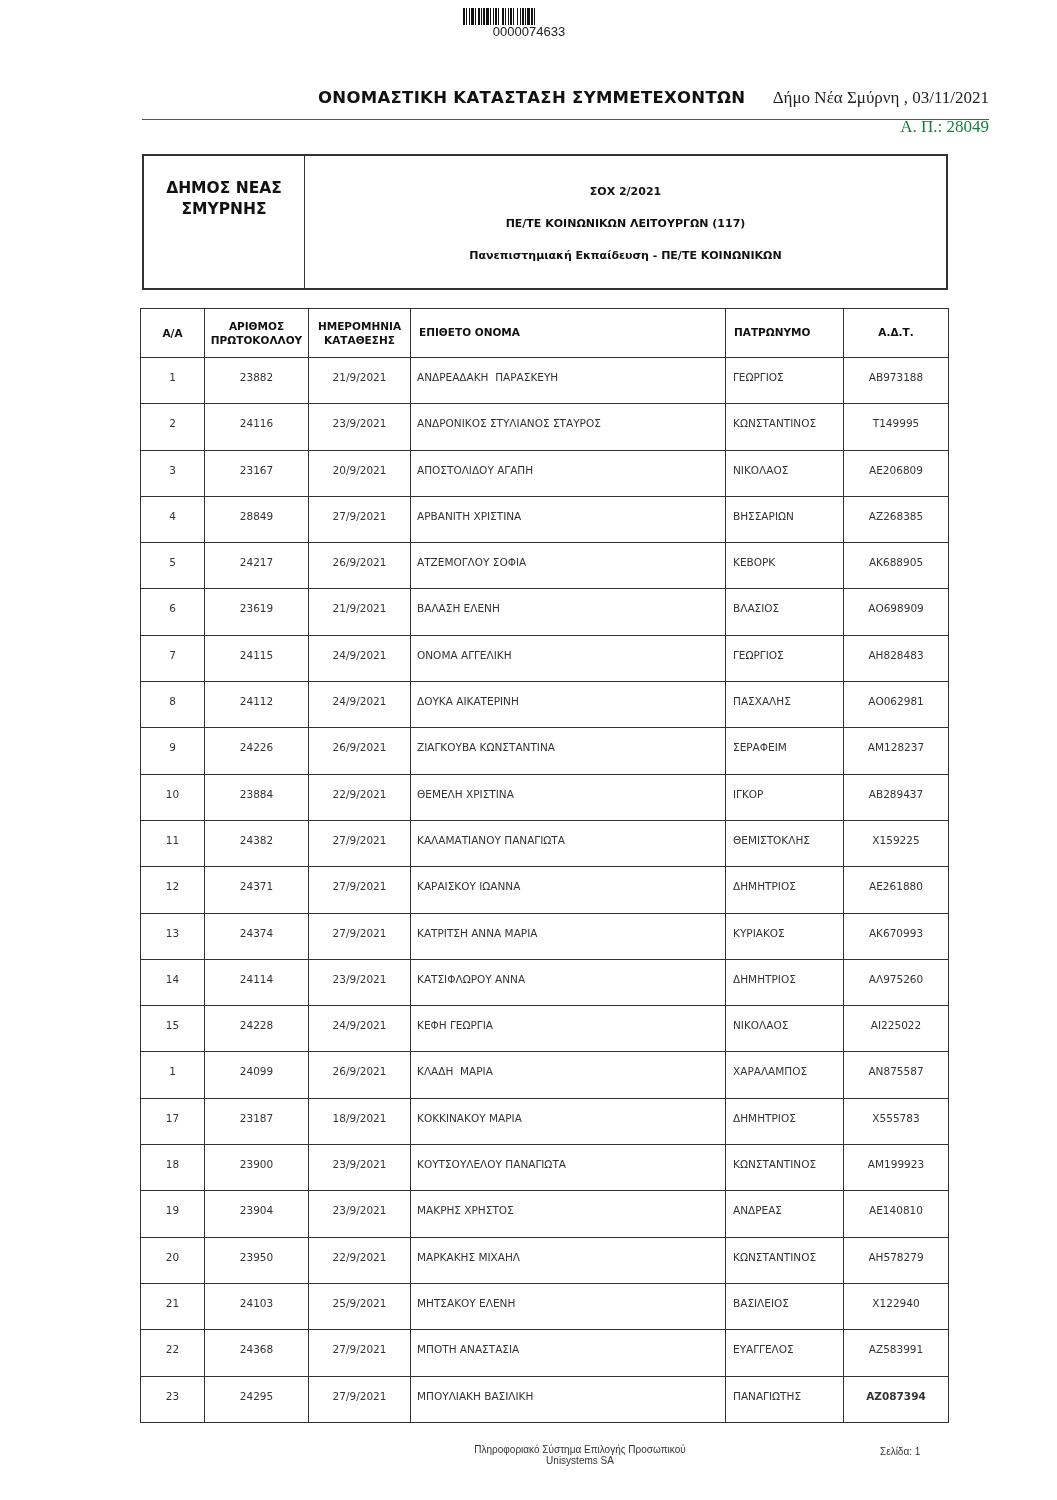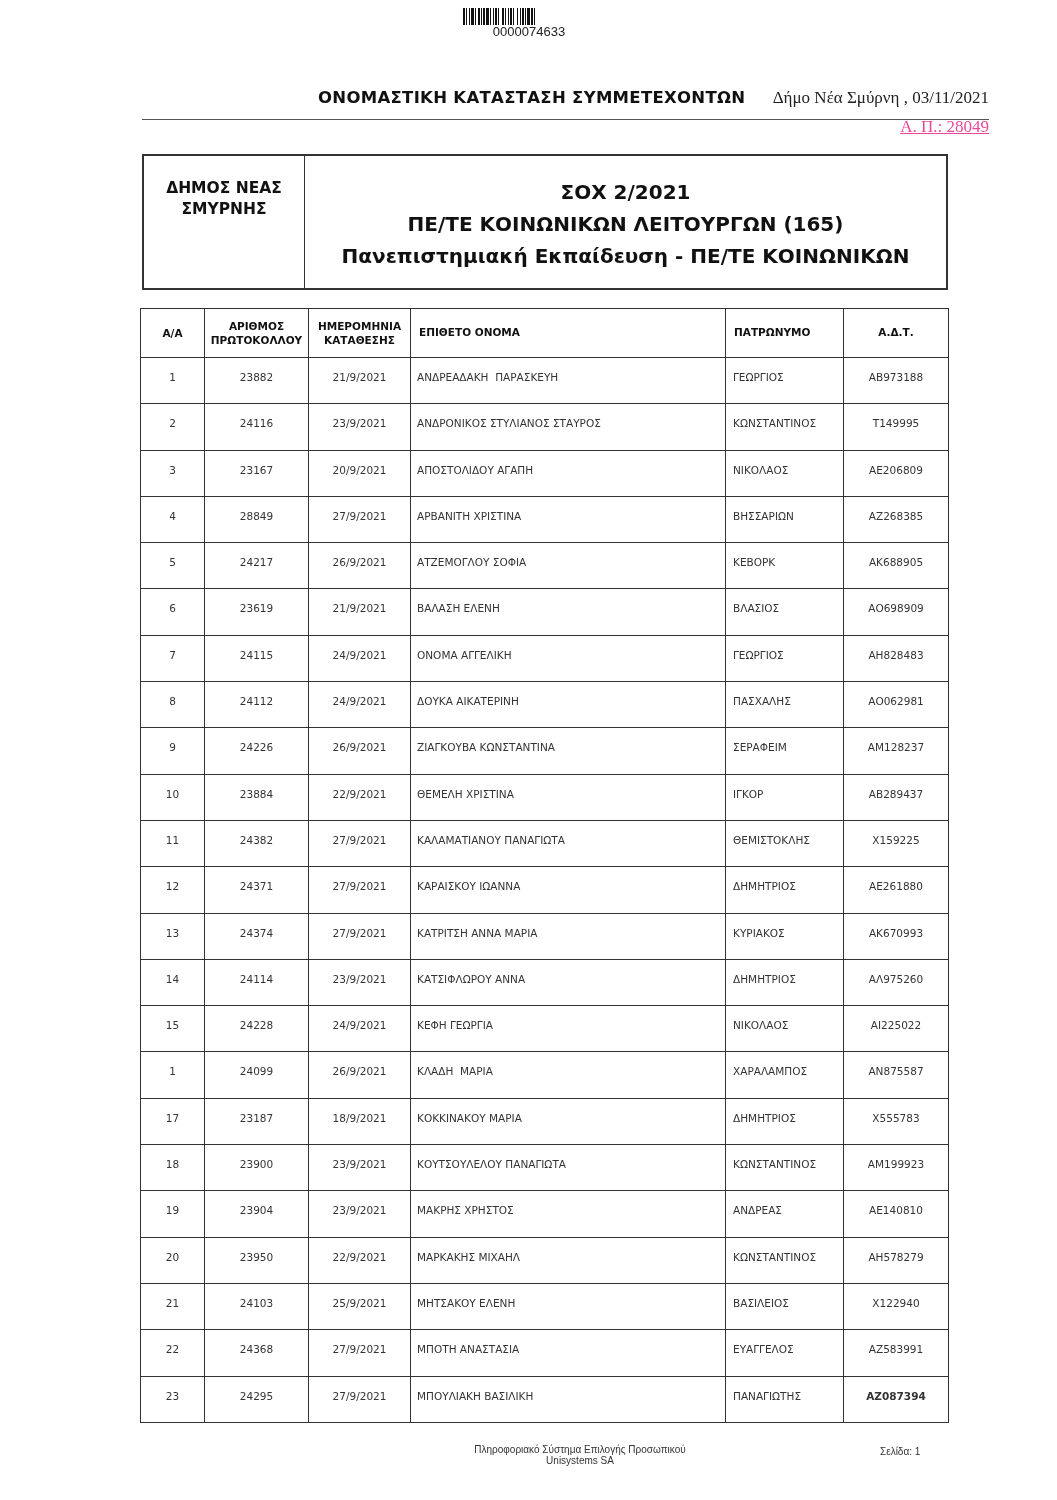--- a/index.html
+++ b/index.html
@@ -8,28 +8,28 @@
   .barcode { position:absolute; left:463px; top:8px; width:132px; height:17px; display:flex; align-items:stretch; gap:0; }
   .barcode span { display:block; background:#111; height:100%; }
   .barcode-num { position:absolute; left:463px; top:24px; width:132px; text-align:center;
                  font-family:"Liberation Sans", sans-serif; font-size:13px; color:#222; }
   .doc-title { position:absolute; left:318px; top:88px; font-family:"DejaVu Sans", sans-serif;
                font-weight:bold; font-size:16.5px; letter-spacing:0.3px; color:#111; white-space:nowrap; }
   .place-date { position:absolute; right:68px; top:88px; font-family:"Liberation Serif", serif;
                 font-size:17px; color:#222; white-space:nowrap; }
   .title-rule { position:absolute; left:142px; top:119px; width:847px; height:1px; background:#555; }
   .prot-no { position:absolute; right:68px; top:117px; font-family:"Liberation Serif", serif;
-             font-size:17px; color:#ec4899;text-decoration:underline; }
+             font-size:17px; color:#15803d; }
 
   .header-box { position:absolute; left:142px; top:154px; width:806px; height:136px;
                 border:2px solid #333; box-sizing:border-box; display:flex; }
   .hb-left { width:161px; border-right:1.5px solid #333; box-sizing:border-box; padding-top:22px;
              text-align:center; font-weight:bold; font-size:15.5px; line-height:21px; color:#111; }
   .hb-right { flex:1; text-align:center; font-weight:bold; color:#111; padding-top:20px; }
-  .hb-right div { font-size:20px; line-height:32px; }
+  .hb-right div { font-size:11px; line-height:32px; }
 
   table.list { position:absolute; left:140px; top:308px; width:808px; border-collapse:collapse;
                table-layout:fixed; font-family:"DejaVu Sans", sans-serif; }
   table.list th, table.list td { border:1.5px solid #333; box-sizing:border-box; }
   table.list th { height:49px; font-size:10.5px; font-weight:bold; line-height:14px; color:#111;
                   vertical-align:middle; padding:0 4px; }
   table.list th.left { text-align:left; vertical-align:top; padding-top:16px; padding-left:8px; }
   table.list td { height:46.3px; font-size:10.5px; color:#333; vertical-align:top; padding-top:13px; }
   td.c { text-align:center; }
   td.l { text-align:left; padding-left:6px; }
@@ -103,21 +103,21 @@
 <div class="title-rule"></div>
 <div class="prot-no">Α. Π.: 28049</div>
 
 <div class="header-box">
   <div class="hb-left">
     <div>ΔΗΜΟΣ ΝΕΑΣ</div>
     <div>ΣΜΥΡΝΗΣ</div>
   </div>
   <div class="hb-right">
     <div>ΣΟΧ 2/2021</div>
-    <div>ΠΕ/ΤΕ  ΚΟΙΝΩΝΙΚΩΝ ΛΕΙΤΟΥΡΓΩΝ (165)</div>
+    <div>ΠΕ/ΤΕ  ΚΟΙΝΩΝΙΚΩΝ ΛΕΙΤΟΥΡΓΩΝ (117)</div>
     <div>Πανεπιστημιακή Εκπαίδευση - ΠΕ/ΤΕ  ΚΟΙΝΩΝΙΚΩΝ</div>
   </div>
 </div>
 
 <table class="list">
   <colgroup>
     <col style="width:64px">
       <col style="width:104px">
       <col style="width:102px">
     <col style="width:315px">

